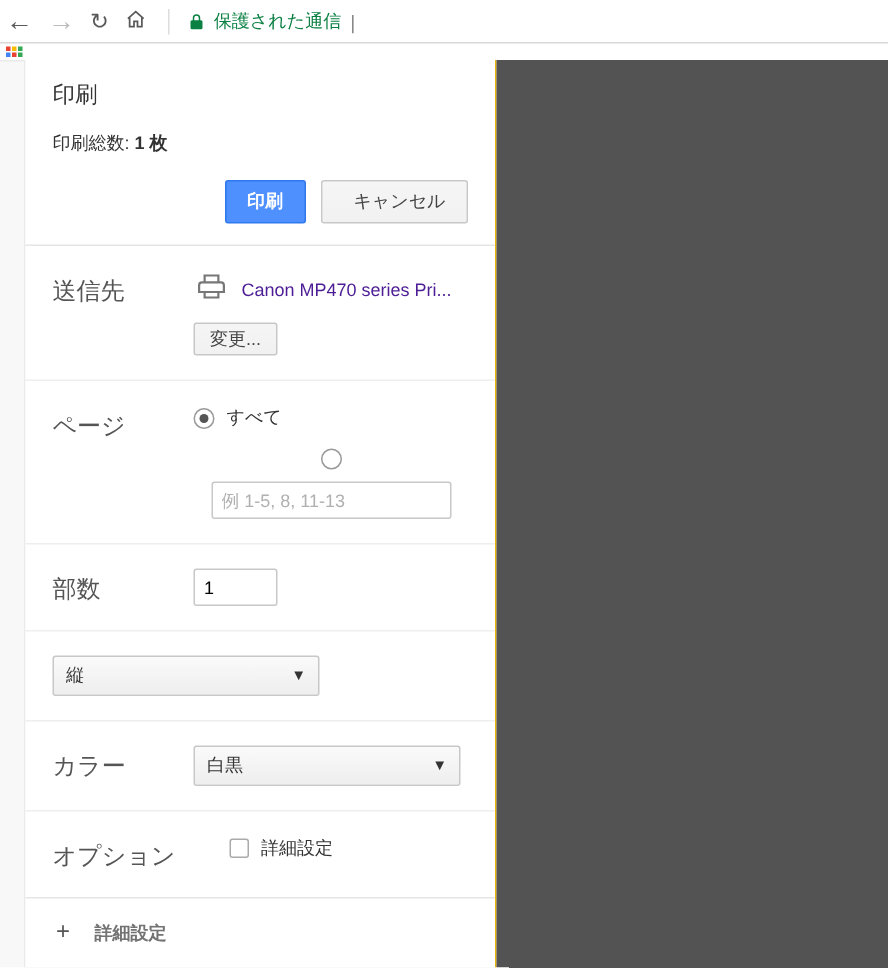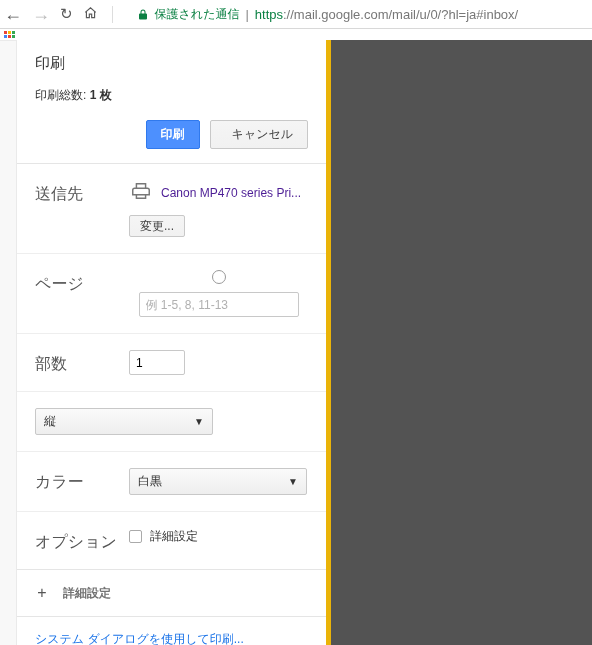--- a/index.html
+++ b/index.html
@@ -22,21 +22,21 @@
 }
 .nav-arrow { color: #5a5a5a; width: 18px; text-align: center; font-size: 18px; }
 .nav-arrow.dis { color: #bbb; }
 .reload { color: #5a5a5a; font-size: 15px; }
 .home-ic { color: #5a5a5a; font-size: 14px; }
 .url-area {
   flex: 1;
   display: flex;
   align-items: center;
   border-left: 1px solid #ddd;
-  padding-left: 24px;
+  padding-left: 12px;
   gap: 6px;
   margin-left: 4px;
   overflow: hidden;
   white-space: nowrap;
   text-align: center;
 }
 .lock svg { display: block; }
 .secure-txt { color: #0b8043; font-size: 12px; }
 .sep { color: #888; }
 .url-text { color: #777; font-size: 13px; }
@@ -63,21 +63,21 @@
 
 .main-row { display: flex; height: 605px; }
 .gutter {
   width: 17px;
   background: #f8f8f8;
   border-right: 1px solid #eaeaea;
   border-top: 1px solid #eaeaea;
 }
 .print-panel {
   width: 314px;
-  border-right: 5px solid #eab308;
+  border-right: 1px solid #eab308;
   background: #fff;
   display: flex;
   flex-direction: column;
 }
 .preview { flex: 1; background: #535353; }
 
 .hdr { padding: 14px 18px 14px 18px; border-bottom: 1px solid #e5e5e5; }
 .hdr h1 { font-size: 15px; font-weight: 400; color: #333; margin-bottom: 14px; }
 .total { font-size: 12px; color: #333; margin-bottom: 16px; }
 .total b { font-weight: 700; }
@@ -102,21 +102,21 @@
   padding-left: 21px;
 }
 .btn-small { height: 22px; padding: 0 10px; }
 
 .section {
   display: flex;
   padding: 16px 18px;
   border-bottom: 1px solid #eee;
   align-items: flex-start;
 }
-.section.no-line { border-bottom: none; }
+.section.no-line { border-bottom: none; gap: 24px; }
 .label-col { width: 94px; color: #555; font-size: 16px; padding-top: 4px; }
 .ctrl-col { flex: 1; }
 .dest-row { display: flex; align-items: center; gap: 8px; margin-bottom: 10px; }
 .dest-name { font-size: 12px; color: #4c1d95; white-space: nowrap; overflow: hidden; text-overflow: ellipsis; max-width: 160px; }
 
 .radio-row { display: flex; align-items: center; gap: 8px; margin-bottom: 12px; font-size: 12px; }
 .radio {
   width: 14px; height: 14px; border-radius: 50%;
   border: 1px solid #999; position: relative; background: #fff;
   cursor: pointer;
@@ -168,21 +168,20 @@
       </svg>
   </span>
   <div class="url-area">
     <span class="lock">
       <svg width="12" height="13" viewBox="0 0 24 24">
           <path fill="#0b8043" d="M12 2a5 5 0 0 0-5 5v3H6a2 2 0 0 0-2 2v8a2 2 0 0 0 2 2h12a2 2 0 0 0 2-2v-8a2 2 0 0 0-2-2h-1V7a5 5 0 0 0-5-5zm-3 5a3 3 0 1 1 6 0v3H9z"></path>
         </svg>
     </span>
     <span class="secure-txt">保護された通信</span>
     <span class="sep">|</span>
-    <span class="url-text"><span class="https">https</span><span>://mail.google.com/mail/u/0/?hl=ja#inbox/</span></span>
   </div>
 </div>
 
 <div class="apps-strip">
   <div class="apps-icon">
     <span></span>
       <span></span>
       <span></span>
       <span></span>
       <span></span>
@@ -217,20 +216,24 @@
           </span>
           <span class="dest-name">Canon MP470 series Pri...</span>
         </div>
         <button class="btn btn-default btn-small">変更...</button>
       </div>
     </div>
 
     <div class="section">
       <div class="label-col">ページ</div>
       <div class="ctrl-col">
+        <div class="radio-row">
+          <span class="radio sel"></span>
+          <span>すべて</span>
+        </div>
         <div class="radio-row" style="margin-bottom:0;flex-direction:column;">
           <span class="radio"></span>
           <input class="range-input" placeholder="例 1-5, 8, 11-13" style="">
         </div>
       </div>
     </div>
 
     <div class="section">
       <div class="label-col">部数</div>
       <div class="ctrl-col">

